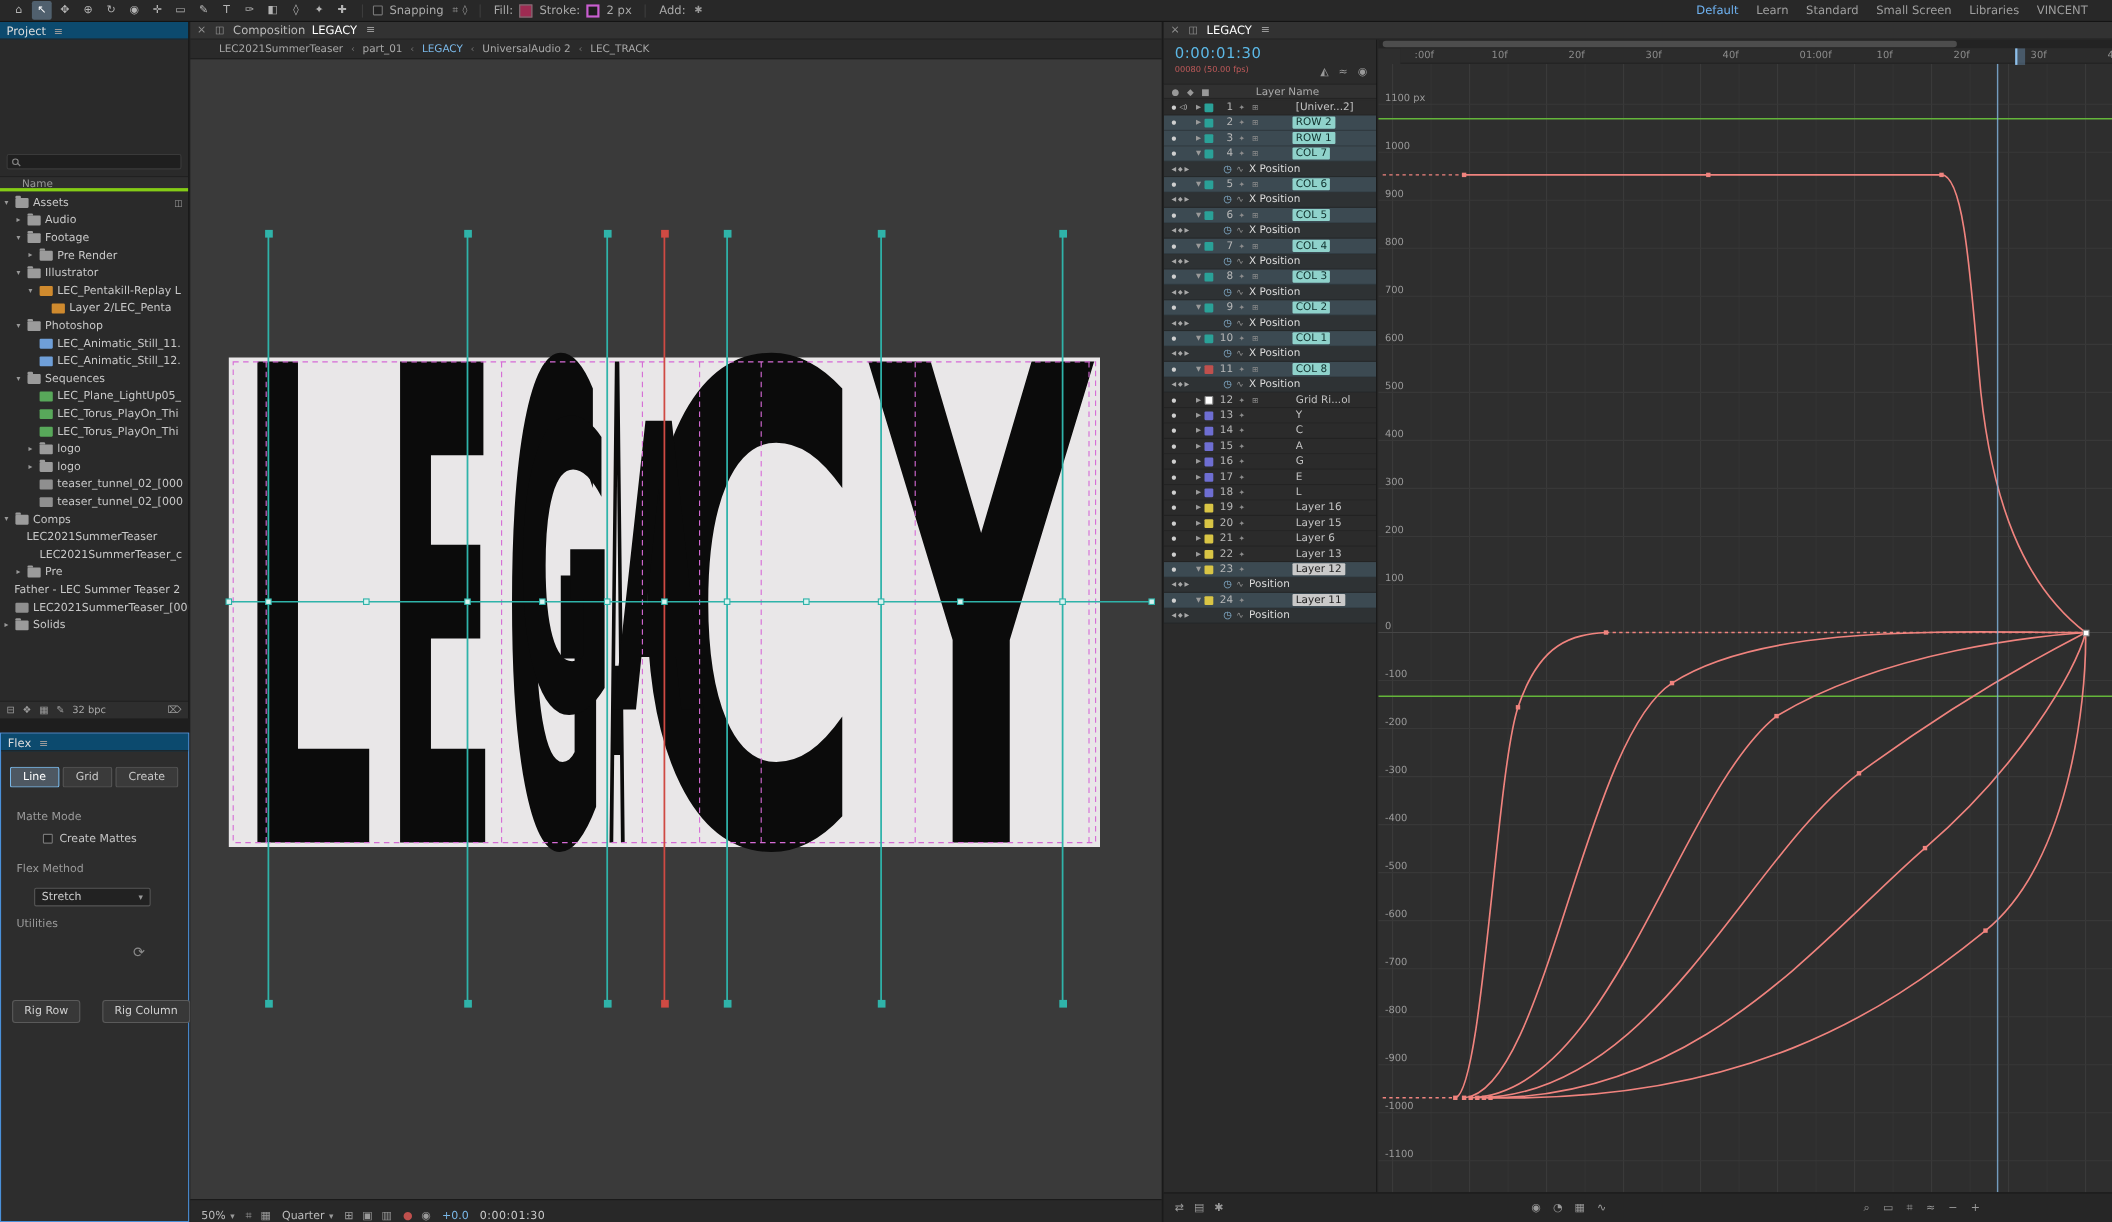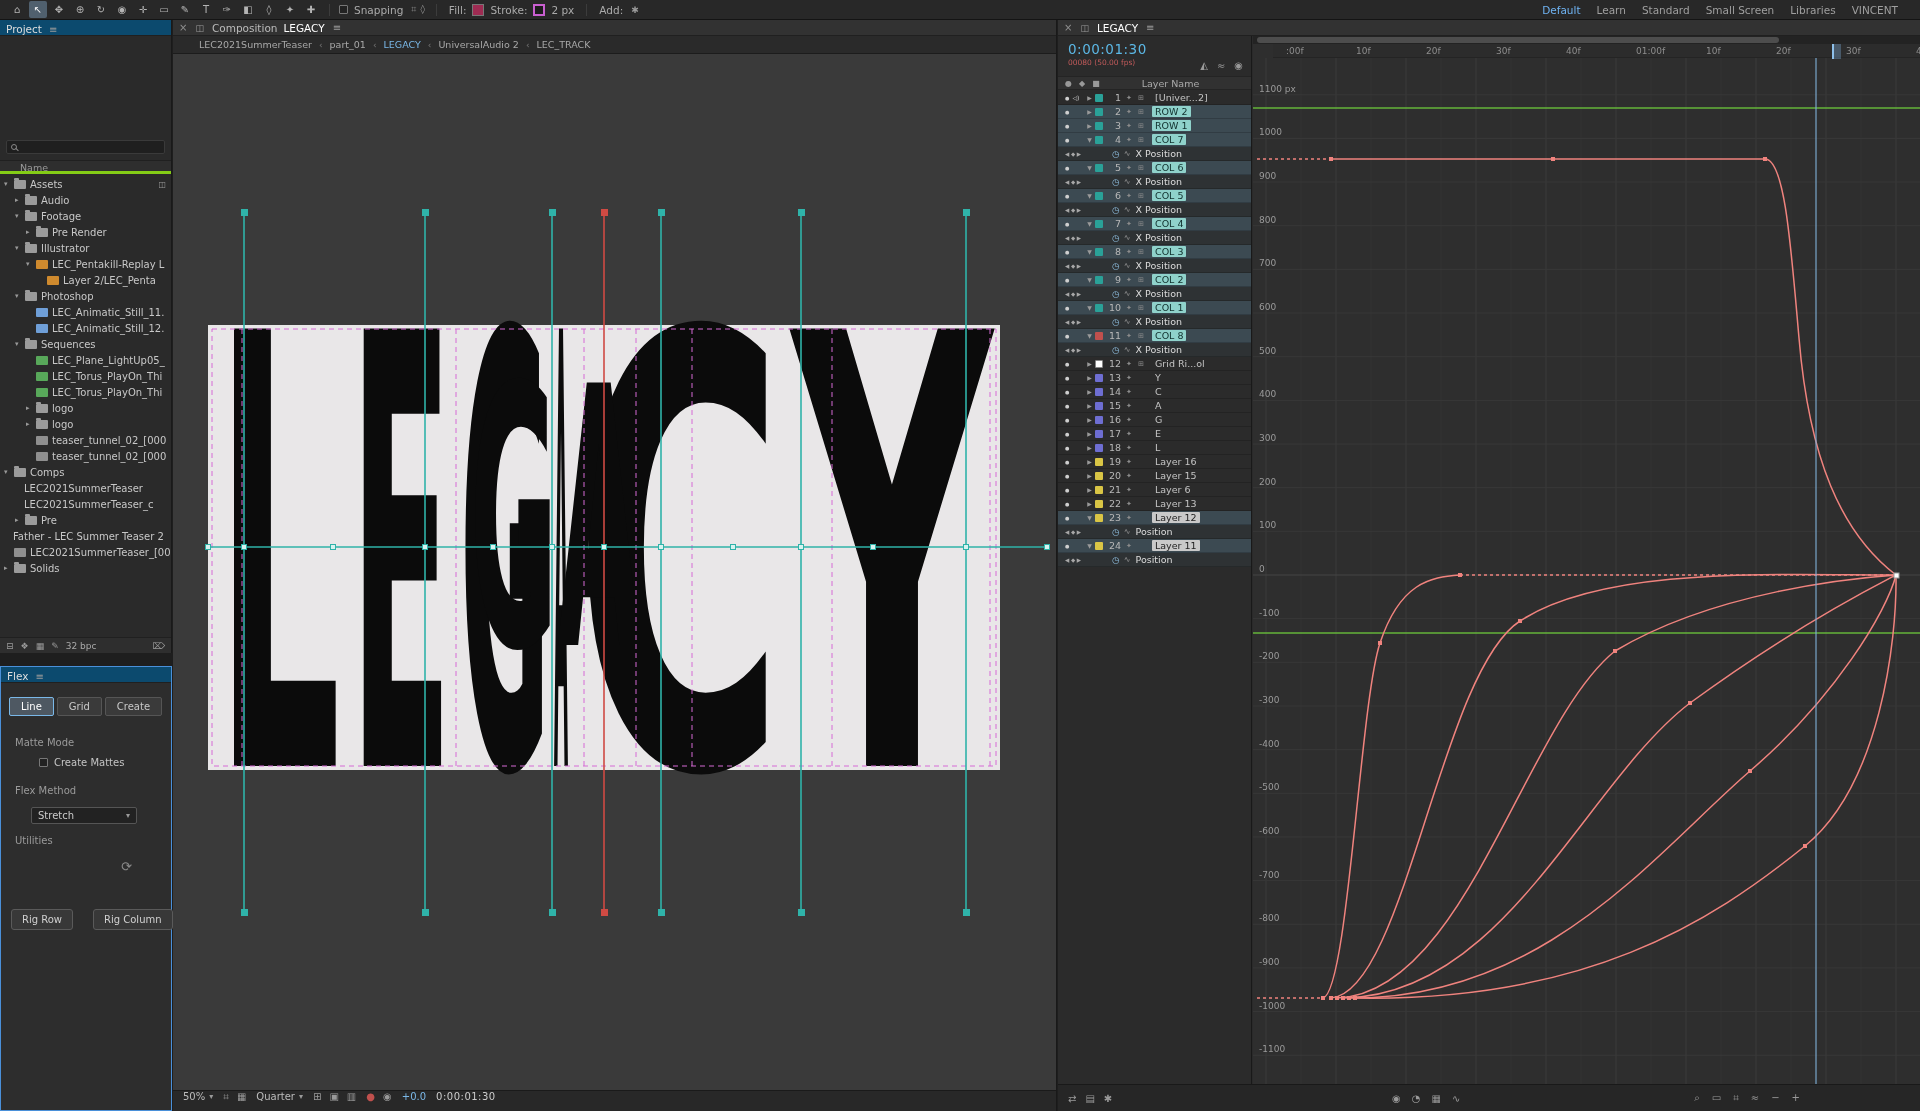--- a/index.html
+++ b/index.html
@@ -65,21 +65,21 @@
     border-radius:3px; font-size:10px; color:#d0d0d0; line-height:19px; white-space:nowrap; }
   
   .comp { position:absolute; left:173px; top:20px; width:884px; bottom:0; background:#232323; border-right:1px solid #191919; }
   .comp-tabbar { height:16px; background:#323232; border-bottom:1px solid #202020; display:flex; align-items:center; gap:6px; padding:0 6px; font-size:10.5px; }
   .close-x { color:#909090; font-size:10px; }
   .crumbs { height:18px; background:#2a2a2a; border-bottom:1px solid #1c1c1c; display:flex; align-items:center; gap:7px; padding-left:26px; font-size:9.5px; color:#a8a8a8; }
   .crumb.active { color:#7ab8e8; }
   .crumb-sep { color:#777; font-size:9px; }
   .viewport { position:absolute; left:0; right:0; top:34px; bottom:21px; background:#3a3a3a; overflow:hidden; }
   .comp-foot { position:absolute; left:0; right:0; bottom:0; height:21px; background:#282828; border-top:1px solid #1a1a1a;
-    display:flex; align-items:flex-start; gap:10px; padding:0 10px; font-size:10px; color:#bbb; }
+    display:flex; align-items:flex-end; gap:10px; padding:0 10px; font-size:10px; color:#bbb; }
   .foot-dd { display:flex;align-items:center; gap:4px; }
   .foot-dd .caret { font-size:8px; color:#999; }
   .foot-ico { font-size:10px; color:#9a9a9a; }
   .tc { color:#ccc; letter-spacing:.5px; }
   
   .tl { position:absolute; left:1058px; top:20px; right:0; bottom:0; background:#2a2a2a; }
   .tl-tabbar { height:16px; background:#323232; border-bottom:1px solid #202020; display:flex; align-items:center; gap:6px; padding:0 6px; font-size:10.5px; }
   .tl-left { position:absolute; left:0; top:16px; width:194px; bottom:27px; background:#2b2b2b; border-right:1px solid #191919; overflow:hidden; }
   .tcode { padding:5px 0 0 10px; }
   .tcode .big { color:#5cb8e6; font-size:13.5px; letter-spacing:.5px; }
@@ -93,21 +93,21 @@
   .l-row { height:14px; display:flex; align-items:center; background:#2b2b2b; border-bottom:1px solid rgba(0,0,0,.18); font-size:9.5px; color:#c4c4c4; }
   .l-row.sel { background:#3c4a52; }
   .l-row.prop { background:#2e3234; }
   .c-av { width:26px; display:flex; align-items:center; flex:none; }
   .eye { font-size:5px; color:#cfcfcf; margin-left:7px; }
   .aud { font-size:6px; color:#cfcfcf; margin-left:3px; }
   .c-arrow { width:11px; font-size:6px; color:#9a9a9a; text-align:center; flex:none; }
   .c-chip { width:8px; height:8px; border-radius:1px; margin-right:3px; flex:none; }
   .c-num { width:15px; text-align:right; margin-right:5px; color:#b8b8b8; flex:none; }
   .c-sw { width:26px; font-size:7px; color:#8c8c8c; letter-spacing:2px; flex:none; }
-  .c-name { padding:0 3px; border-radius:1px; white-space:nowrap; }
+  .c-name { padding:0 3px; border-radius:1px; white-space:nowrap;margin-left:23px; }
   .box-teal { background:#8fd2cb; color:#10302d; }
   .box-gray { background:#c9c9c9; color:#222; }
   .kfnav { width:30px; font-size:5.5px; color:#a8a8a8; text-align:center; flex:none; }
   .pstop { margin-left:24px; font-size:9px; color:#8ab8d8; }
   .pgraph { margin-left:4px; font-size:8px; color:#999; }
   .pname { margin-left:5px; color:#dcdcdc; }
   .tl-right { position:absolute; left:195px; top:16px; right:0; bottom:27px; background:#2e2e2e; }
   .navigator { height:8px; background:#232323; position:relative; }
   .nav-bar { position:absolute; left:4px; top:1px; width:522px; height:6px; background:#4d4d4d; border-radius:3px; }
   .ruler { height:14px; background:#2c2c2c; border-bottom:1px solid #242424; position:relative; font-size:9px; color:#8d8d8d;margin-left:20px; }
@@ -274,21 +274,21 @@
         </div>
         <div class="t-row" style="padding-left: 4px;">
           <span class="t-arrow">▾</span>
           <span class="t-ico folder"></span>
           <span class="t-label">Comps</span>
         </div>
         <div class="t-row" style="padding-left: 15px;">
           <span class="t-arrow"></span>
           <span class="t-label">LEC2021SummerTeaser</span>
         </div>
-        <div class="t-row" style="padding-left: 15px;">
+        <div class="t-row" style="padding-left: 15px; margin-left: 12px;">
           <span class="t-arrow"></span>
           <span class="t-label">LEC2021SummerTeaser_c</span>
         </div>
         <div class="t-row" style="padding-left: 15px;">
           <span class="t-arrow">▸</span>
           <span class="t-ico folder"></span>
           <span class="t-label">Pre</span>
         </div>
         <div class="t-row" style="padding-left: 4px;">
           <span class="t-arrow"></span>

